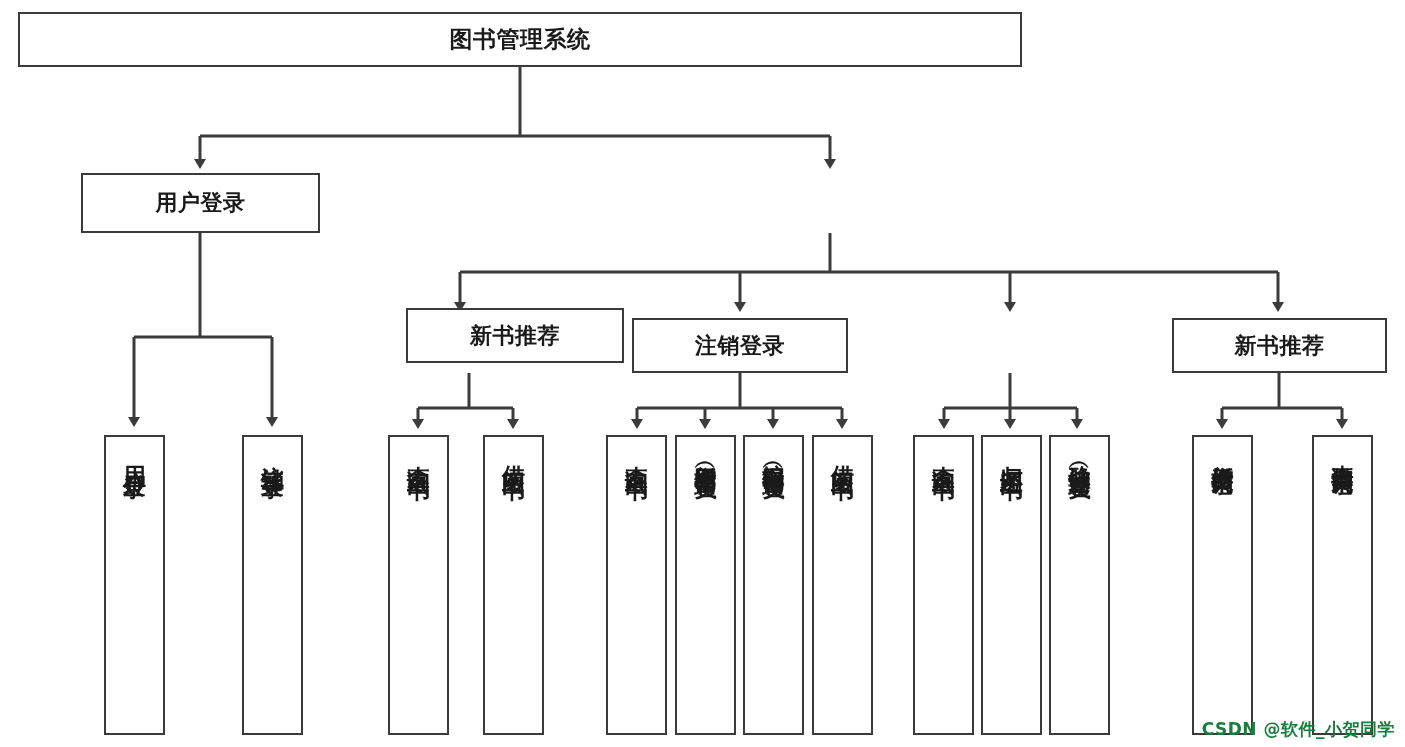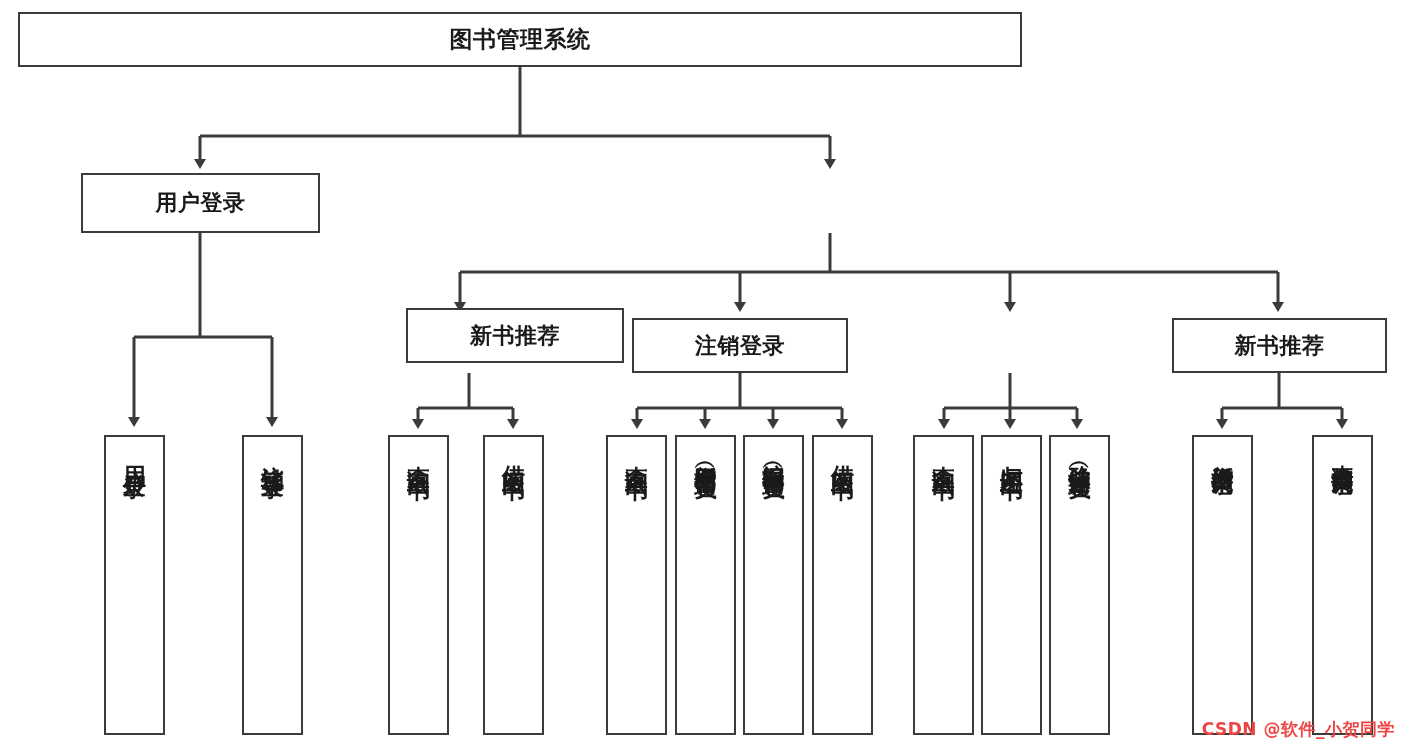--- a/index.html
+++ b/index.html
@@ -68,21 +68,21 @@
   }
   .v-node.tall-text .node-label {
     font-size: 22px;
     letter-spacing: 2px;
   }
   .watermark {
     position: absolute;
     right: 10px;
     bottom: 6px;
     font-size: 17px;
-    color: #ef4444;
+    color: #15803d;
     letter-spacing: 0.5px;
     z-index: 5;
     white-space: nowrap;
   }
 </style>
 </head>
 <body>
 
 <div id="canvas">
 

